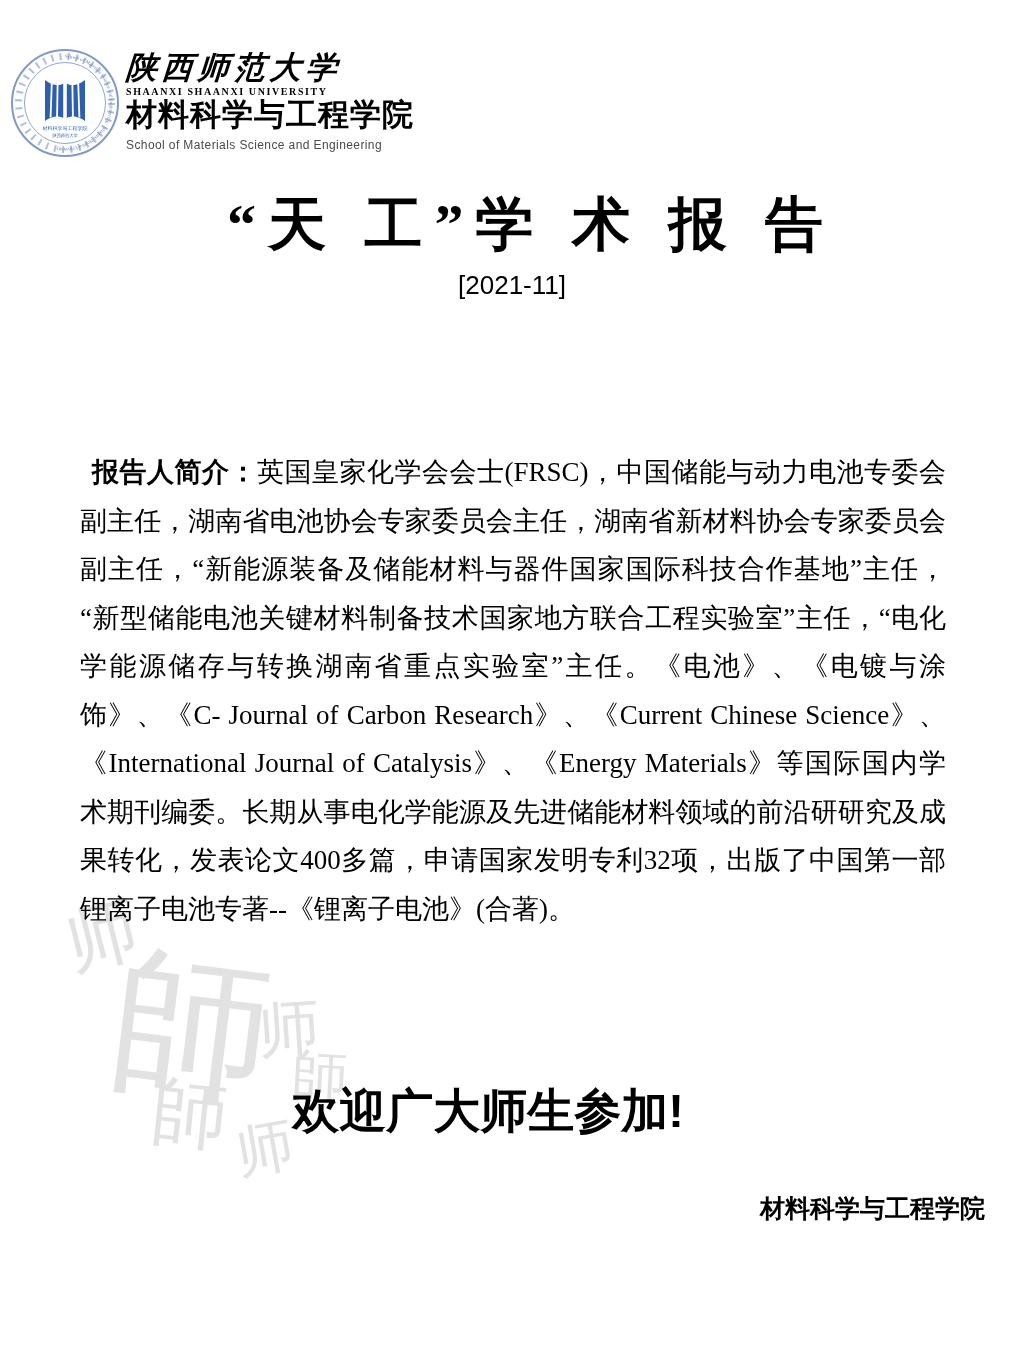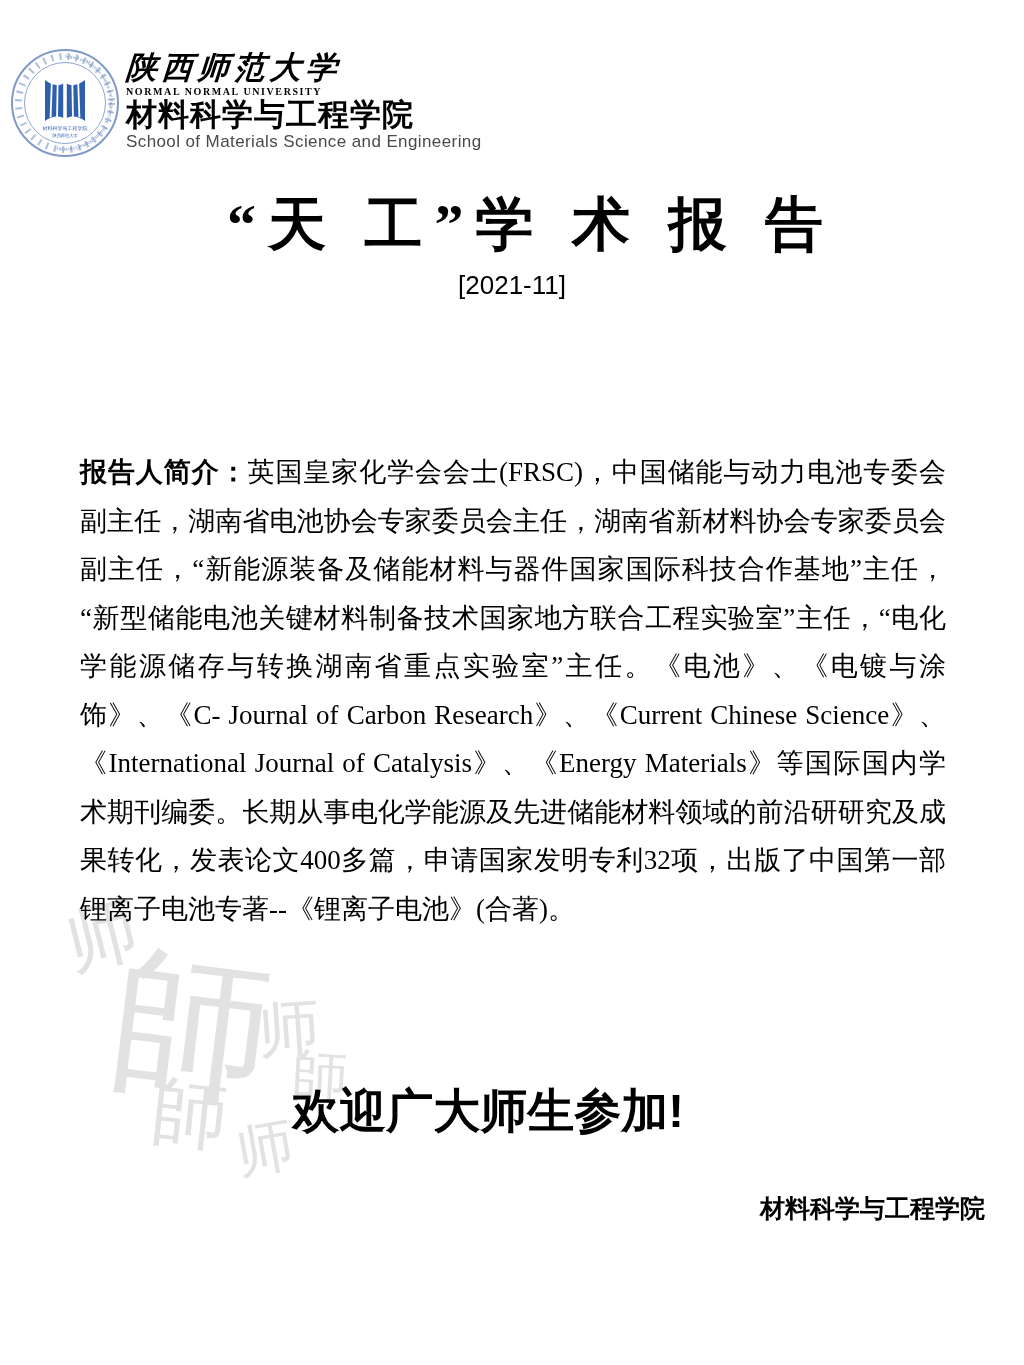--- a/index.html
+++ b/index.html
@@ -34,21 +34,21 @@
   }
   .univ-en{
     font-size:10px;font-weight:700;letter-spacing:1.6px;
     margin-top:3px;font-family:"Liberation Serif",serif;
   }
   .school-cn{
     font-size:31px;font-weight:900;letter-spacing:1px;line-height:1;
     margin-top:2px;font-family:"Liberation Sans","DejaVu Sans",sans-serif;
   }
   .school-en{
-    font-size:17px;color:#4a4a4a;letter-spacing:.4px;margin-top:2px;
+    font-size:12px;color:#4a4a4a;letter-spacing:.4px;margin-top:8px;
     font-family:"Liberation Sans","DejaVu Sans",sans-serif;
   }
 
   
   .title{
     left:0;top:186px;width:1024px;text-align:center;
     font-size:58px;font-weight:700;letter-spacing:12px;
     z-index:1;
     padding-left:19px;
   }
@@ -62,21 +62,21 @@
   .speaker{left:80px;top:360px;width:866px;font-size:27px;font-weight:700;z-index:1;}
   .speaker .line{line-height:35px;}
 
   
   .bio{
     left:80px;top:448px;width:866px;
     font-size:27px;line-height:48.5px;
     text-align:justify;text-justify:inter-ideograph;
     z-index:1;
   }
-  .bio b{font-weight:700;}
+  .bio b{font-weight:700;margin-left:12px;}
 
   
   .schedule{left:125px;top:972px;font-size:28px;font-weight:700;z-index:1;}
   .schedule .line{line-height:34px;margin-bottom:21px;}
 
   
   .welcome{
     left:0;top:1080px;width:1024px;text-align:center;
     transform:translateX(-24px);
     font-size:47px;font-weight:600;
@@ -118,21 +118,21 @@
       <rect x="-14.8" y="-20" width="1.8" height="35" fill="#ffffff" transform="rotate(2)"></rect>
       <rect x="-8.6" y="-19.5" width="1.8" height="34" fill="#ffffff" transform="rotate(1)"></rect>
       <rect x="13" y="-20" width="1.8" height="35" fill="#ffffff" transform="rotate(-2)"></rect>
       <rect x="6.8" y="-19.5" width="1.8" height="34" fill="#ffffff" transform="rotate(-1)"></rect>
     </g>
     <text x="0" y="27" text-anchor="middle" font-size="5" fill="#2e5fae">材料科学与工程学院</text>
     <text x="0" y="34" text-anchor="middle" font-size="4.2" fill="#2e5fae">陕西师范大学</text>
   </svg>
   <div class="logo-text">
     <div class="univ-cn">陕西师范大学</div>
-    <div class="univ-en">NORMAL NORMAL UNIVERSITY</div>
+    <div class="univ-en">SHAANXI SHAANXI UNIVERSITY</div>
     <div class="school-cn">材料科学与工程学院</div>
     <div class="school-en">School of Materials Science and Engineering</div>
   </div>
 </div>
 
 <div class="abs title">“天 工”学 术 报 告</div>
 <div class="abs issue">[2021-11]</div>
 
 <div class="abs speaker">
 </div>

